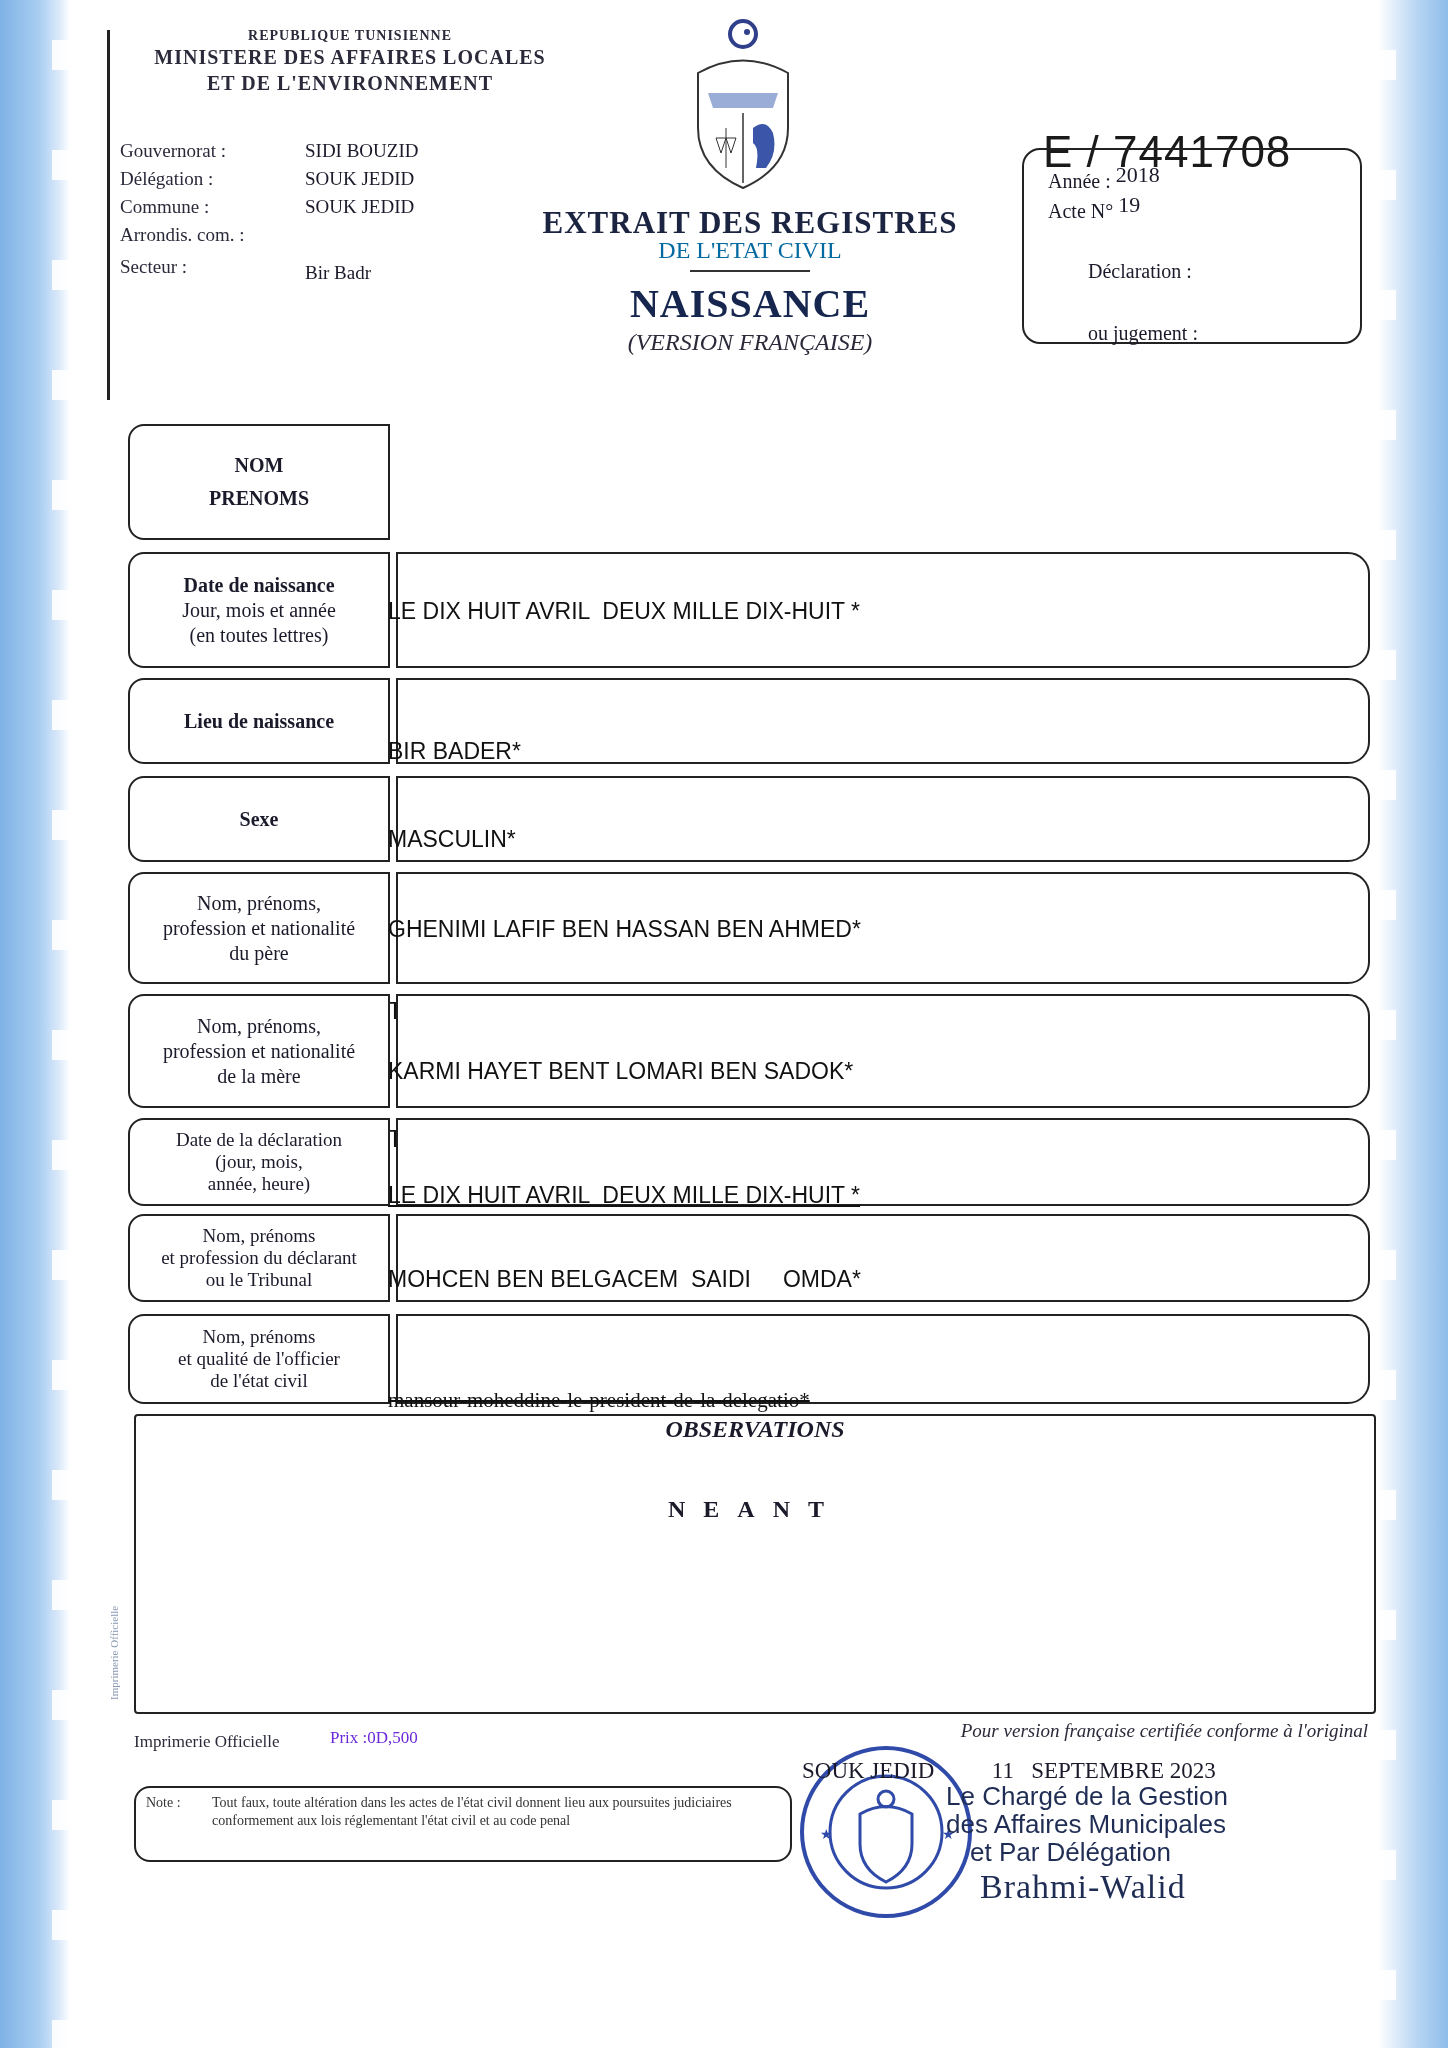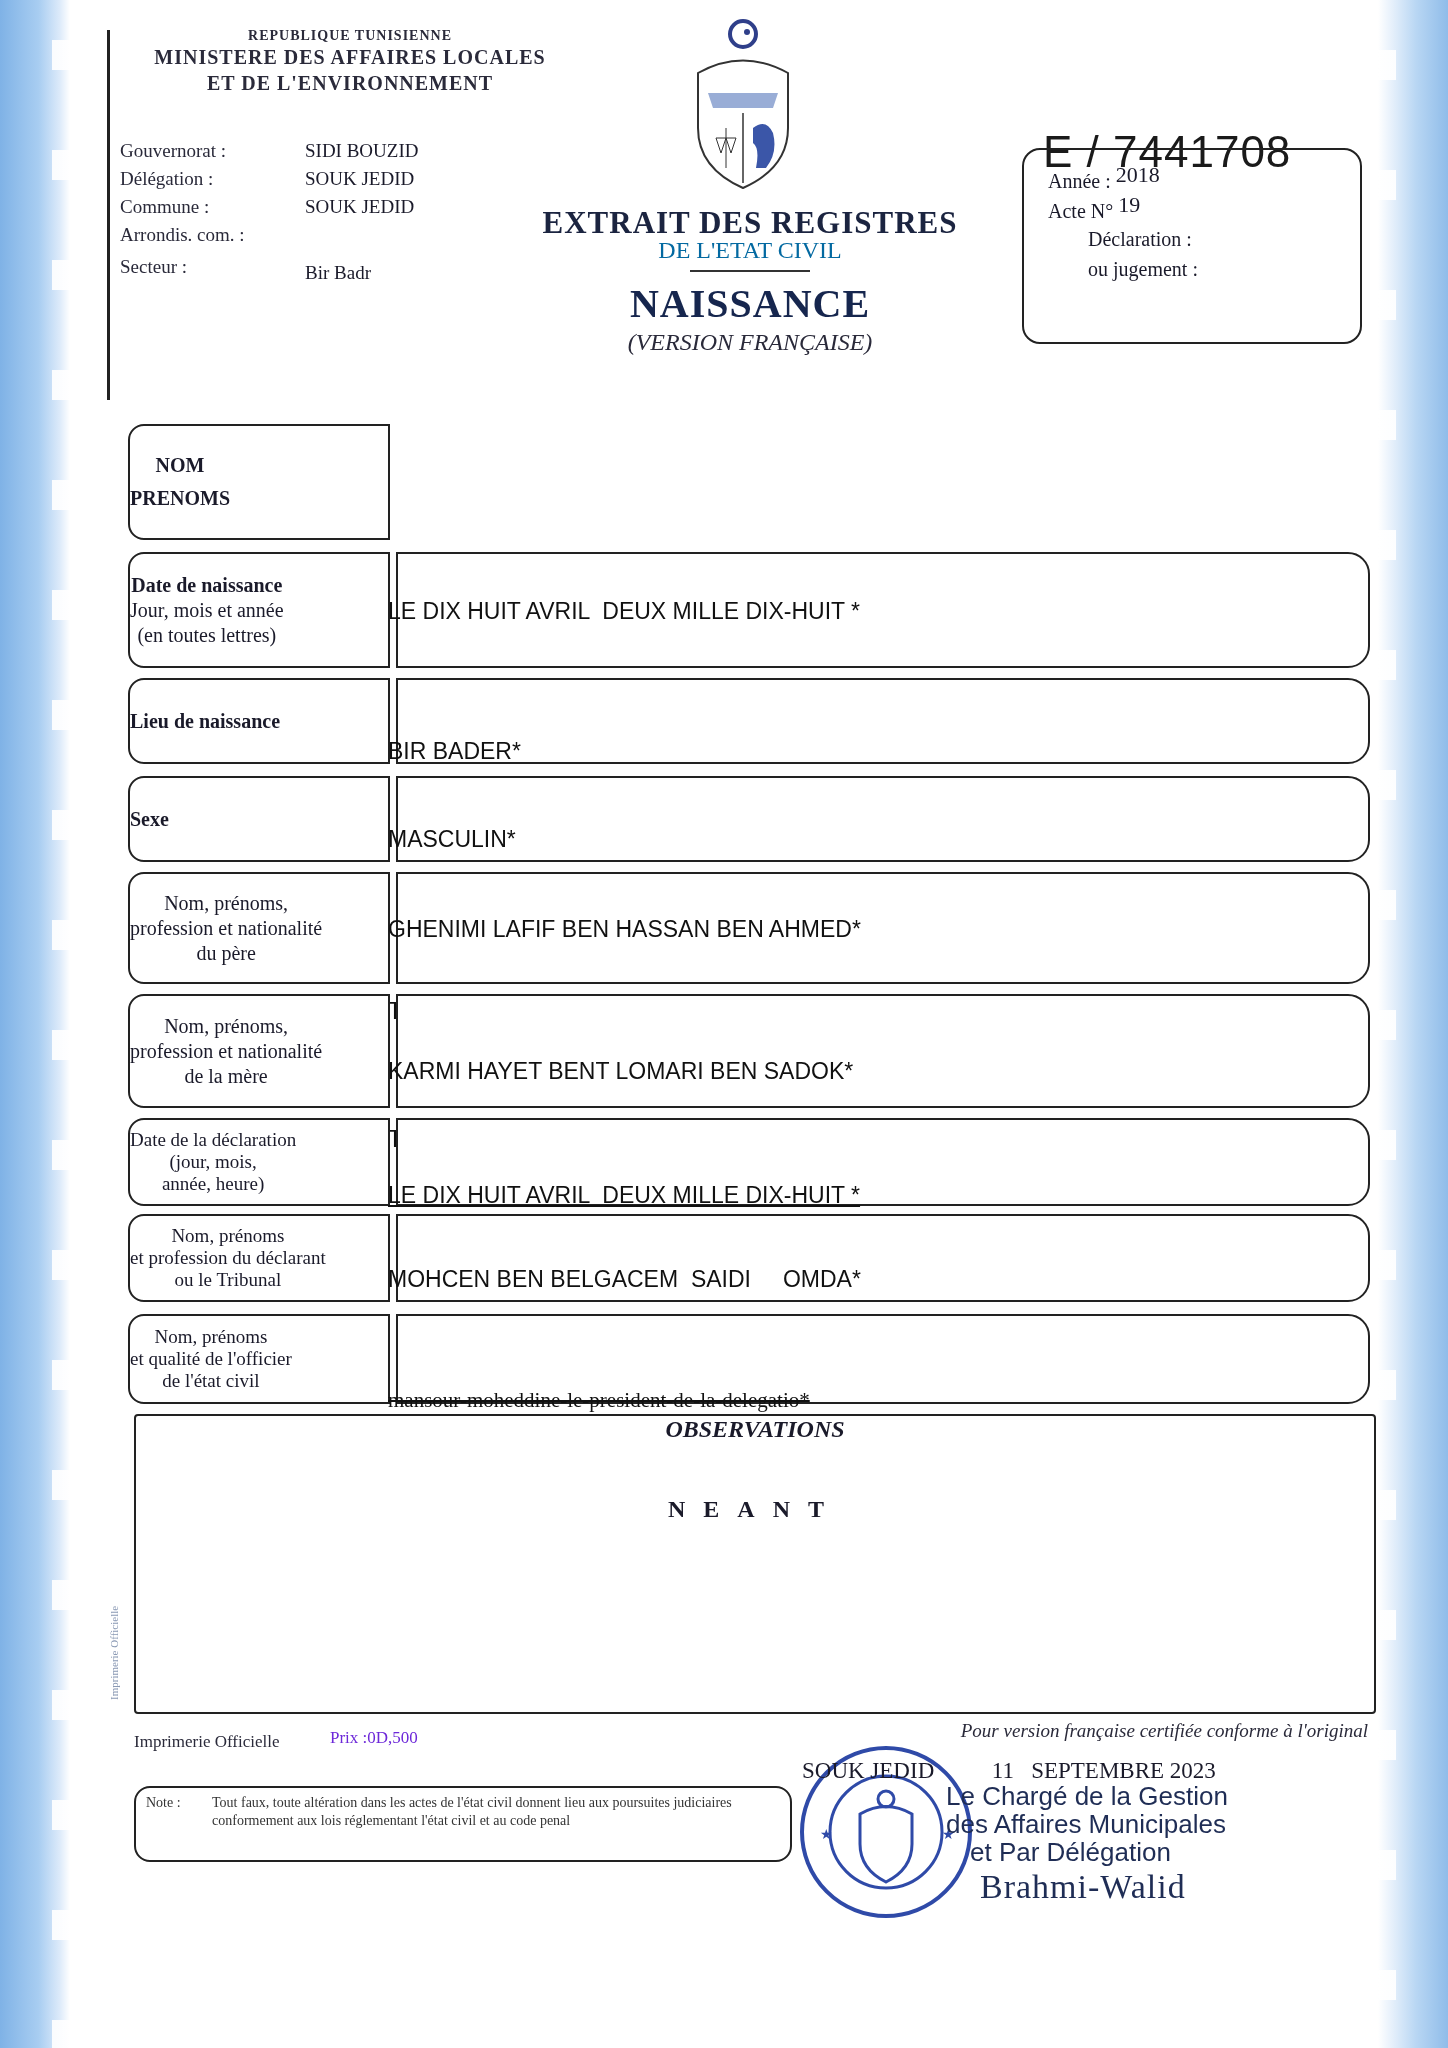--- a/index.html
+++ b/index.html
@@ -43,24 +43,24 @@
   .title-block .t2 { font-size:24px; color:#0369a1; margin-top:-4px; }
   .title-block .rule { width:120px; height:2px; background:#333; margin:6px auto 8px; }
   .title-block .t3 { font-size:40px; font-weight:bold; color:#16264e; letter-spacing:1px; }
   .title-block .t4 { font-size:24px; font-style:italic; color:#2a2a3a; margin-top:2px; }
 
   .serial { position:absolute; left:1043px; top:92px; font-family:"Liberation Sans","DejaVu Sans",sans-serif; font-size:44px; color:#1a1a1a; letter-spacing:1px;margin-top:35px; }
 
   .acte-box { position:absolute; left:1022px; top:148px; width:340px; height:196px; border:2px solid #222; border-radius:18px; box-sizing:border-box; padding:18px 24px; font-size:20px; }
   .acte-box .r { height:30px; }
   .acte-box .num { font-size:22px; position:relative; top:-6px; }
-  .acte-box .ind { padding-left:40px; }
+  .acte-box .ind { padding-left:40px;margin-top:32px; }
 
   .row-box { position:absolute; left:128px; right:78px; display:flex; }
-  .row-box .lblc { width:262px; border:2px solid #222; border-radius:16px 0 0 16px; box-sizing:border-box; display:flex; align-items:center; justify-content:flex-start; text-align:center; font-size:20px; line-height:25px; color:#1a1a2a; background:#fff; }
+  .row-box .lblc { width:262px; border:2px solid #222; border-radius:16px 0 0 16px; box-sizing:border-box; display:flex; align-items:center; justify-content:center; text-align:center; font-size:20px; line-height:25px; color:#1a1a2a; background:#fff; }
   .row-box .lblc.bold { font-weight:bold; }
   .row-box .valc { flex:1; margin-left:6px; border:2px solid #222; border-radius:0 22px 22px 0; box-sizing:border-box; position:relative; background:#fff; }
   .fv { position:absolute; left:-10px; font-family:"Liberation Sans","DejaVu Sans",sans-serif; font-size:23px; color:#111; white-space:pre; }
   .fv.strike { text-decoration:line-through; font-family:"Liberation Serif","DejaVu Serif",serif; font-size:21px; }
 
   .obs-box { position:absolute; left:134px; right:72px; top:1414px; height:300px; border:2px solid #222; border-radius:4px; box-sizing:border-box; }
   .obs-title { position:absolute; left:0; right:0; top:0; text-align:center; font-size:24px; font-weight:bold; font-style:italic; }
   .obs-neant { position:absolute; left:0; right:0; top:80px; text-align:center; font-size:24px; font-weight:bold; letter-spacing:18px; }
   .side-vert { position:absolute; left:108px; top:1530px; transform:rotate(-90deg); transform-origin:left top; font-size:11px; color:#8a99b4; white-space:nowrap; translate:0 170px; }
 

